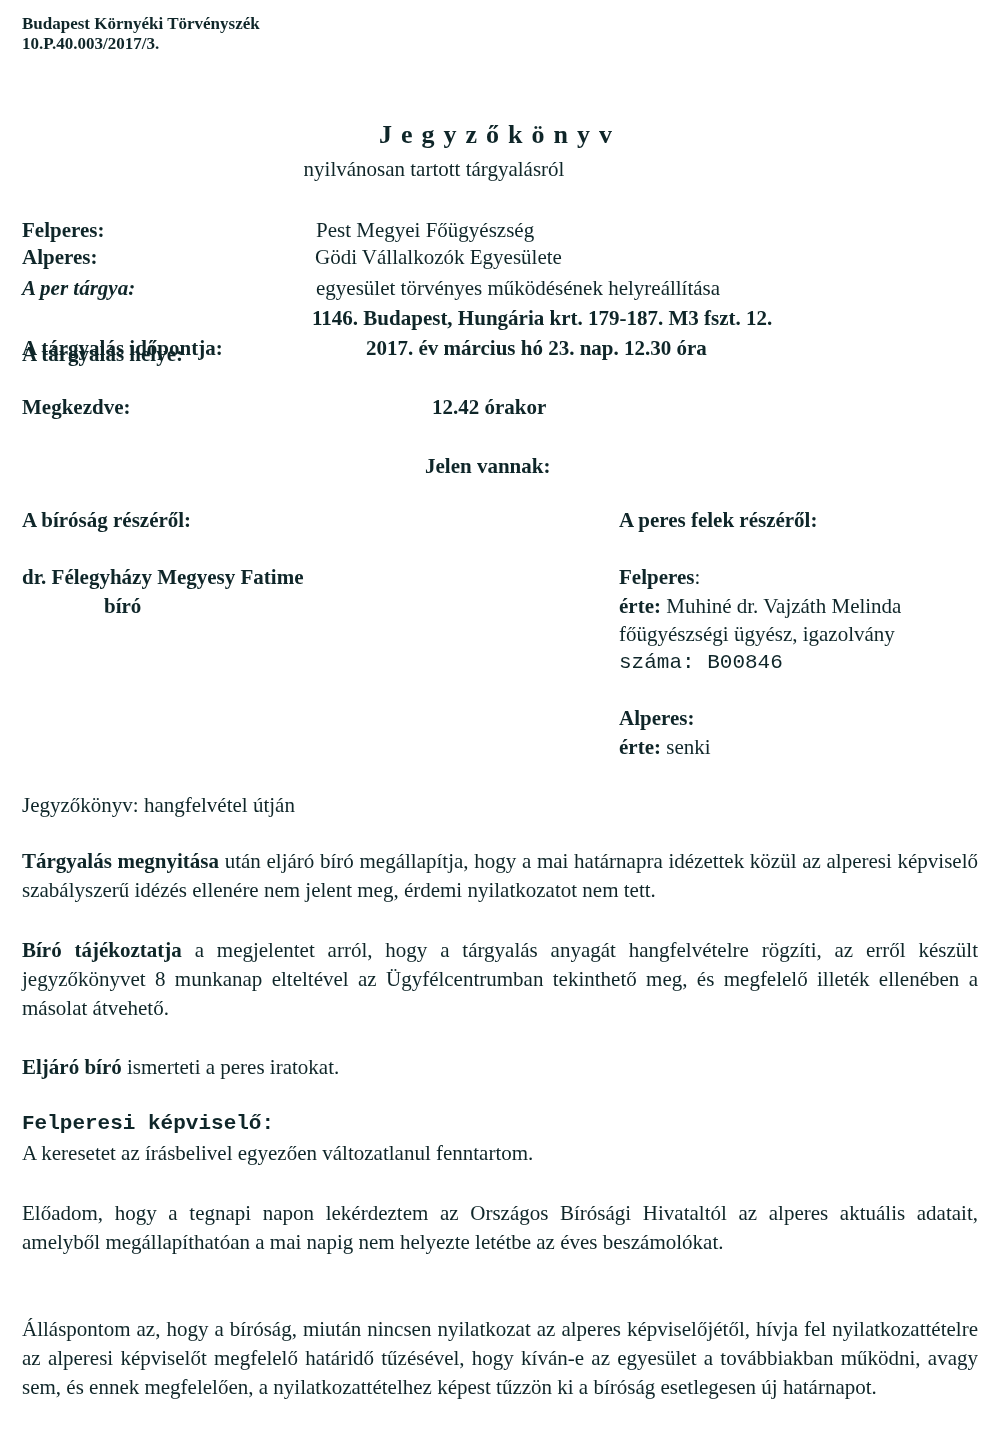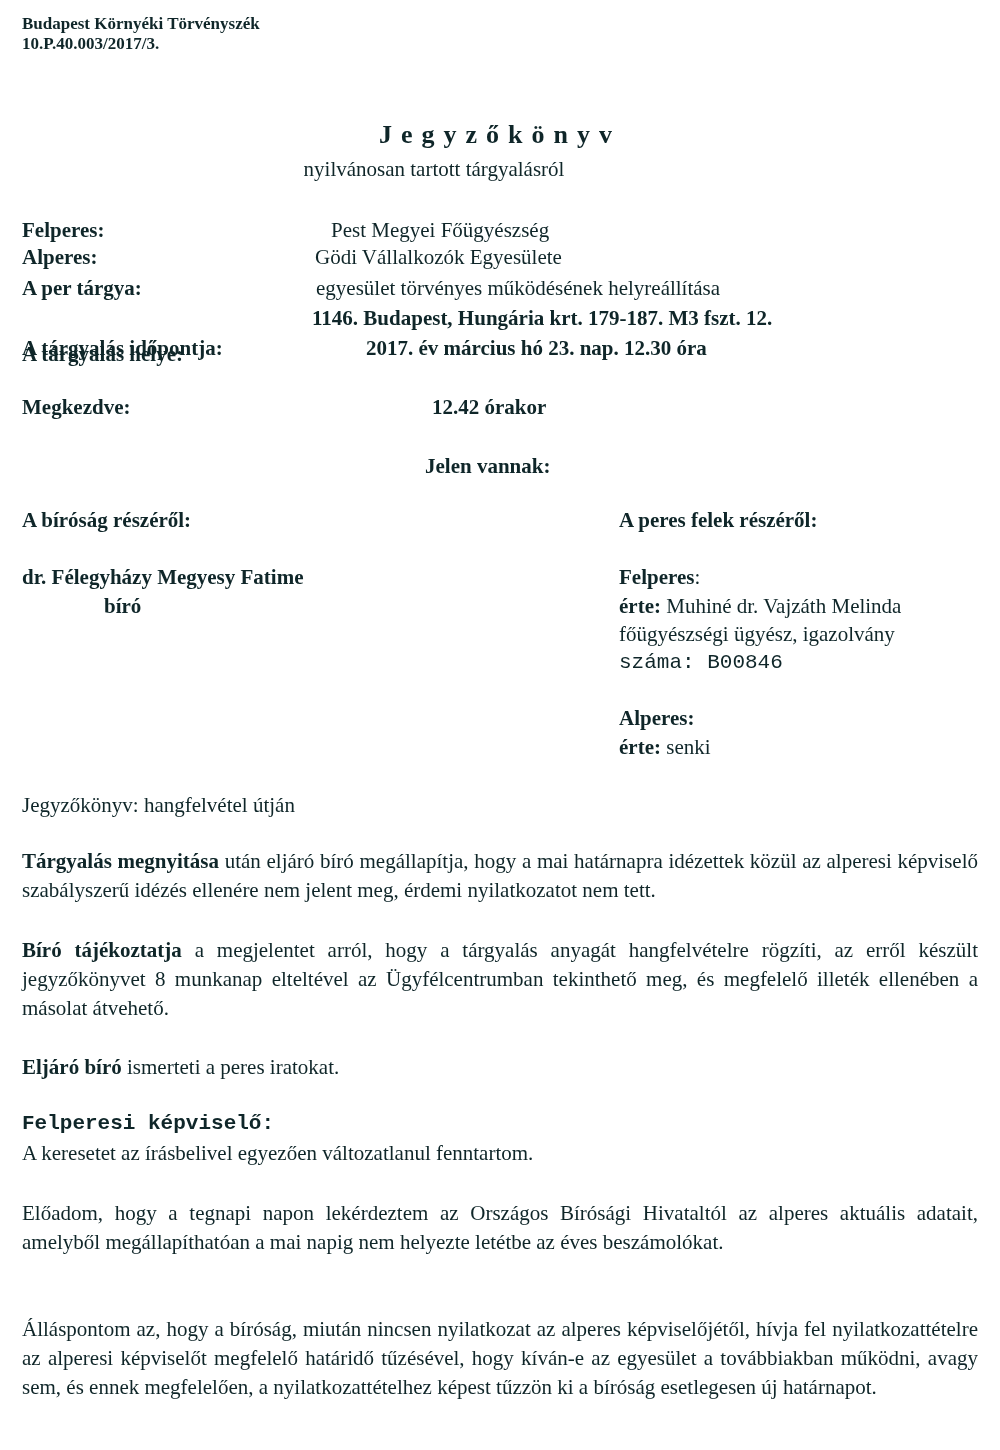--- a/index.html
+++ b/index.html
@@ -30,26 +30,26 @@
 <body>
 
 <div class="abs hdr" style="top:14px;">Budapest Környéki Törvényszék</div>
 <div class="abs hdr" style="top:34px;">10.P.40.003/2017/3.</div>
 
 <div class="abs title">Jegyzőkönyv</div>
 <div class="abs subtitle">nyilvánosan tartott tárgyalásról</div>
 
 <div>
   <div class="abs meta-label" style="top:218px;">Felperes:</div>
-  <div class="abs meta-val" style="top:218px;left:316px;margin-left:15px;">Pest Megyei Főügyészség</div>
+  <div class="abs meta-val" style="top:218px;left:316px;">Pest Megyei Főügyészség</div>
 
   <div class="abs meta-label" style="top:245px;">Alperes:</div>
   <div class="abs meta-val" style="top:245px;left:315px;">Gödi Vállalkozók Egyesülete</div>
 
-  <div class="abs meta-label" style="top:276px;">A per tárgya:</div>
+  <div class="abs meta-label" style="top:276px;font-style:italic;">A per tárgya:</div>
   <div class="abs meta-val" style="top:276px;left:316px;">egyesület törvényes működésének helyreállítása</div>
 
   <div class="abs meta-label" style="top:316px;margin-top:26px;">A tárgyalás helye:</div>
   <div class="abs meta-val b" style="top:306px;left:312px;">1146. Budapest, Hungária krt. 179-187. M3 fszt. 12.</div>
 
   <div class="abs meta-label" style="top:336px;">A tárgyalás időpontja:</div>
   <div class="abs meta-val b" style="top:336px;left:318px;margin-left:48px;">2017. év március hó 23. nap. 12.30 óra</div>
 </div>
 
 <div class="abs t21 b" style="top:395px;left:22px;">Megkezdve:</div>

